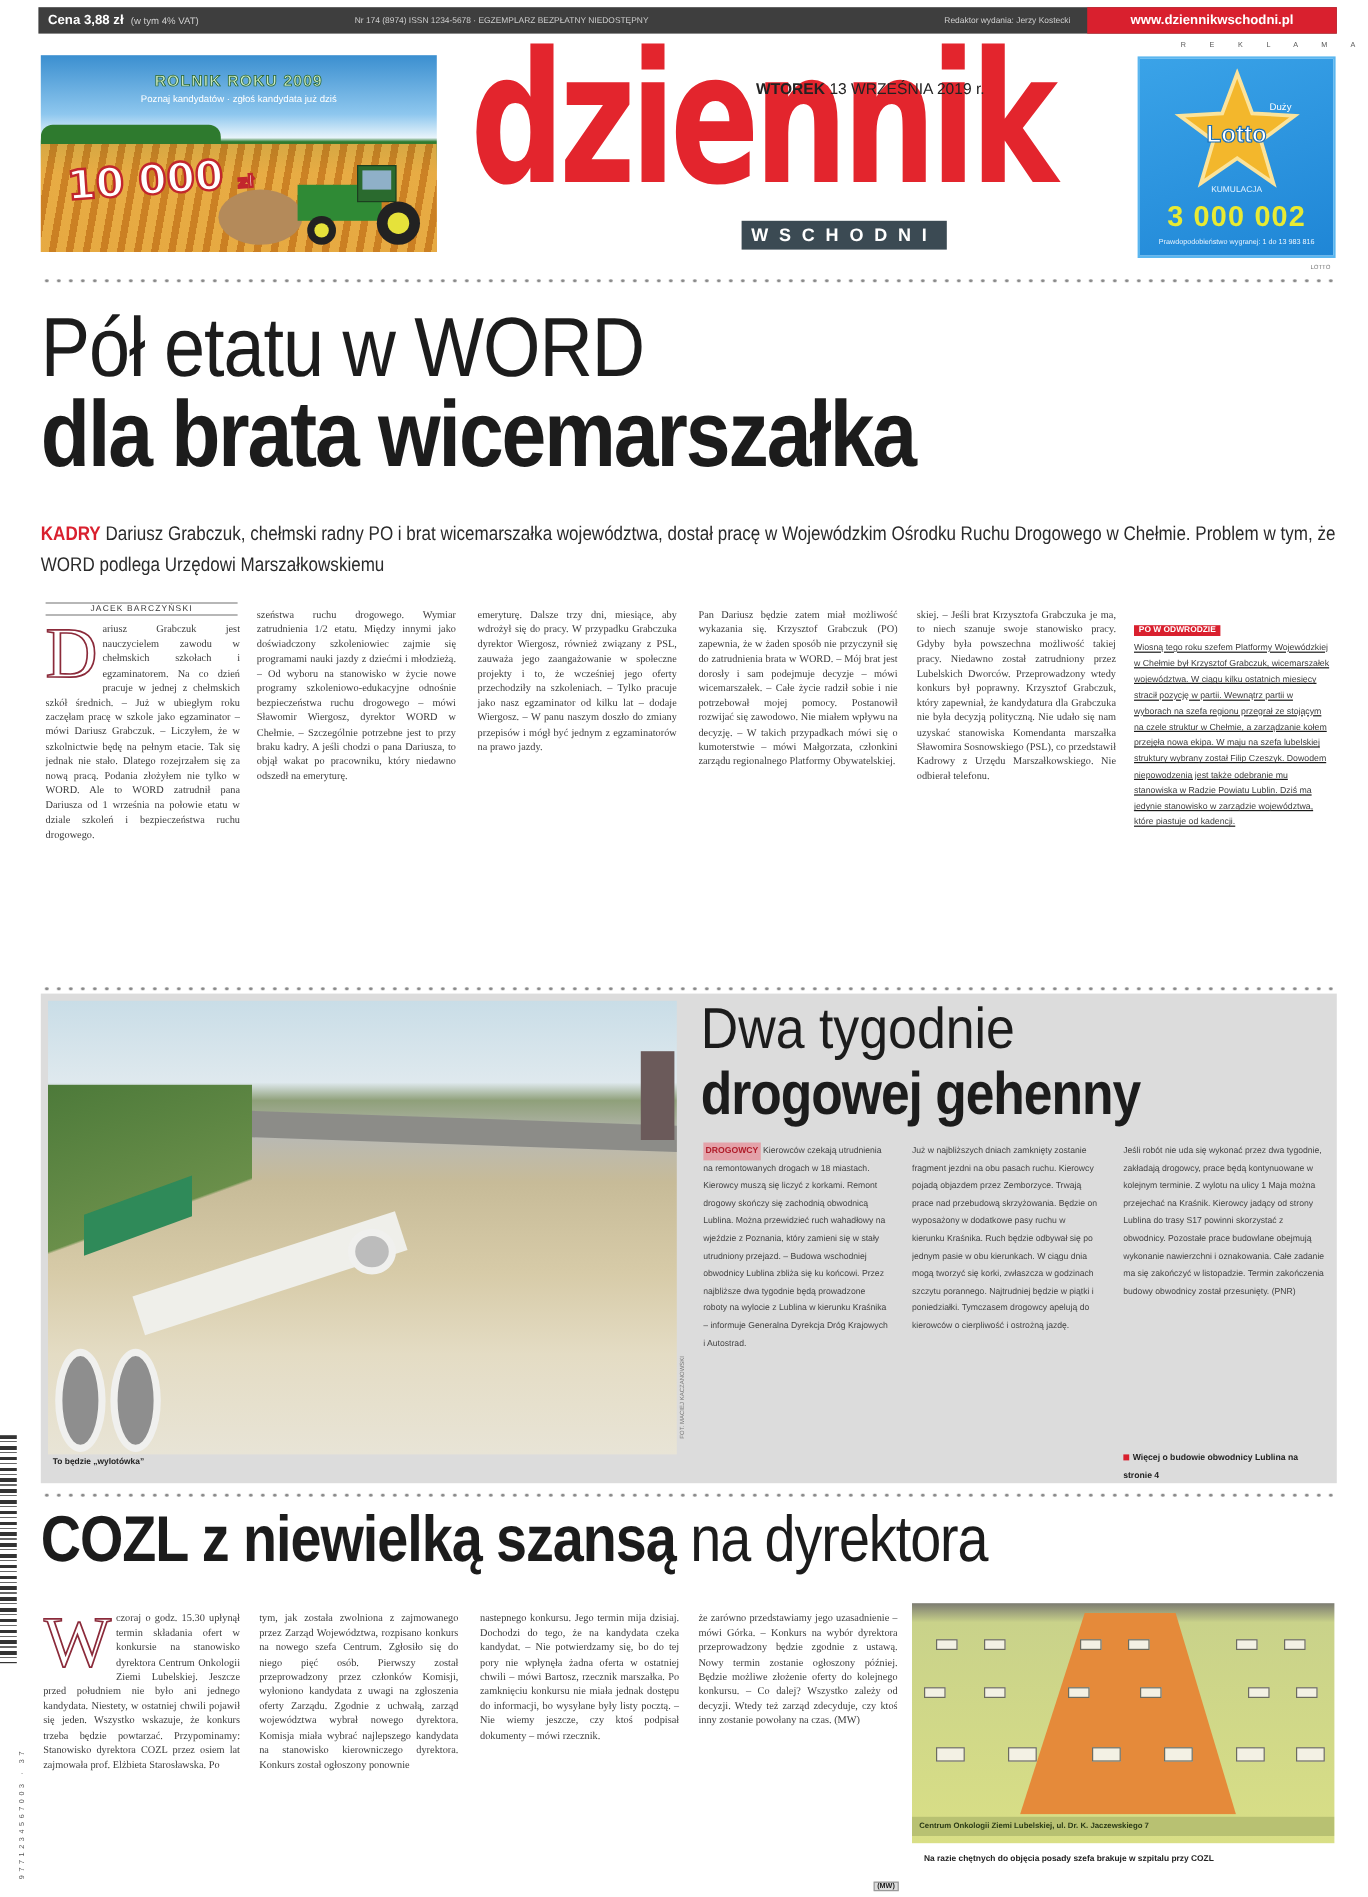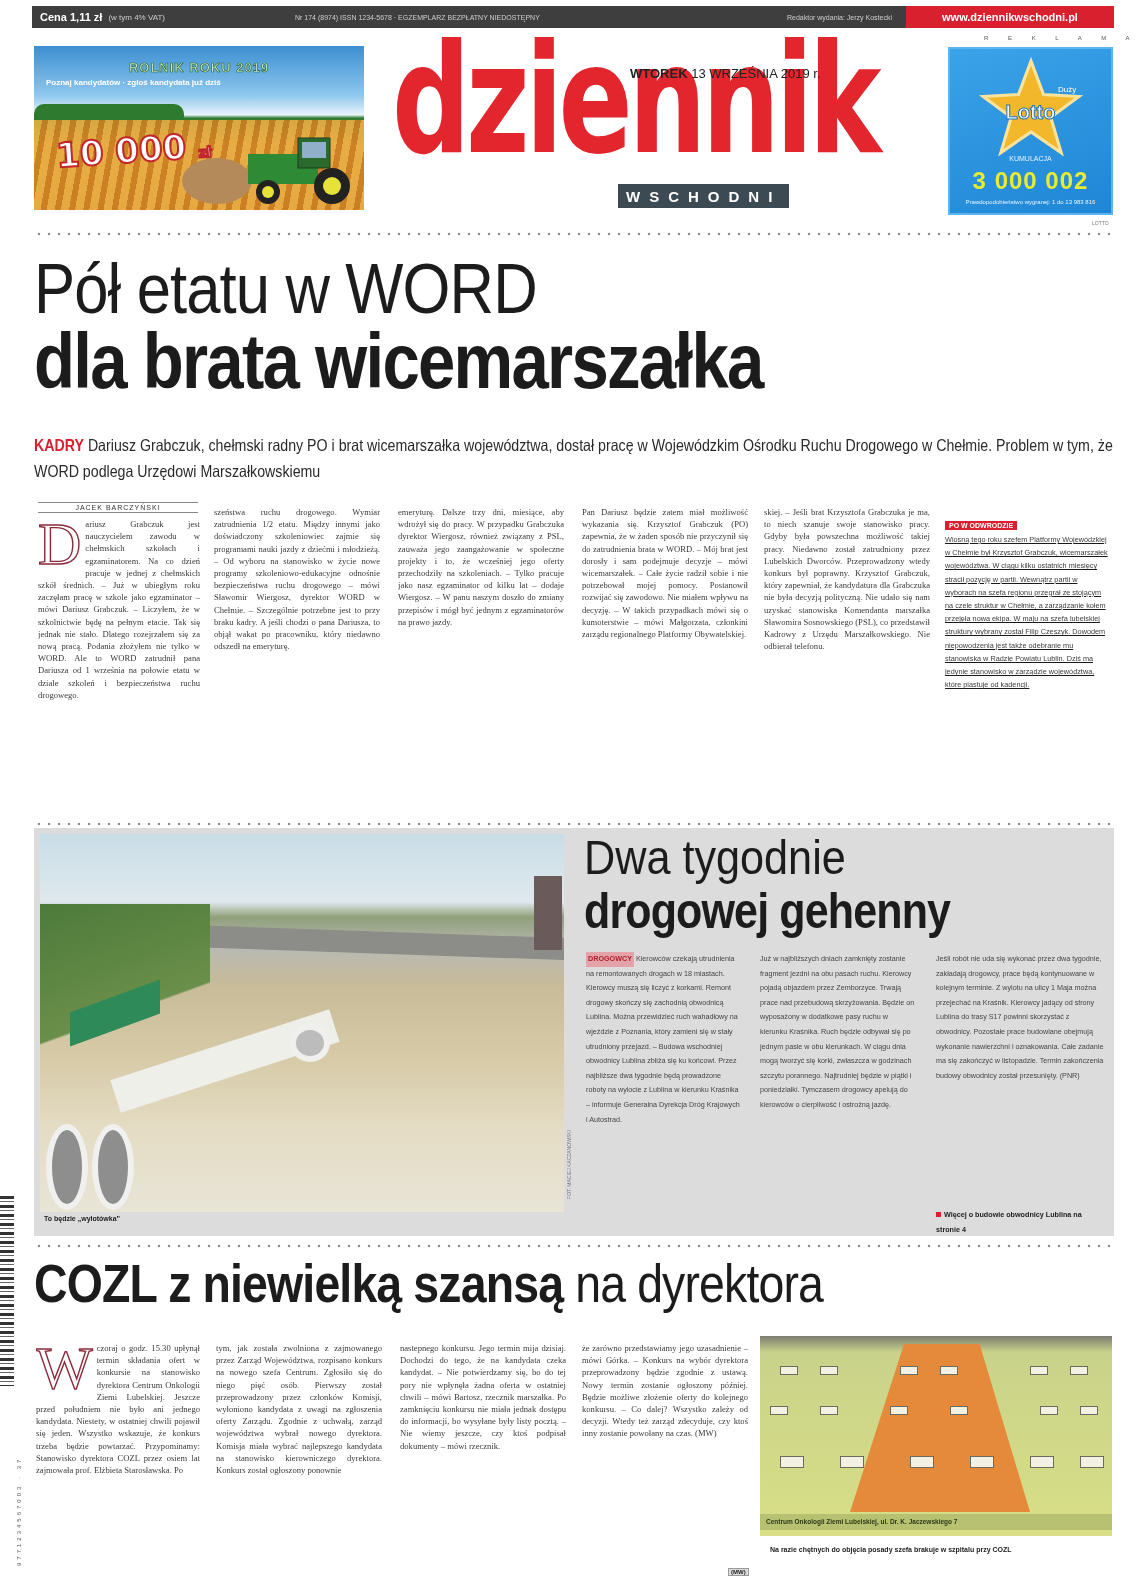--- a/index.html
+++ b/index.html
@@ -12,21 +12,21 @@
   .topbar .issue { color: #cfcfcf; font-size: 7px; margin-left: 130px; white-space: nowrap; }
   .topbar .publisher { color: #cfcfcf; font-size: 7px; margin-left: auto; margin-right: 14px; white-space: nowrap; }
   .topbar .url { background: #d9202e; color: #fff; font-size: 11px; font-weight: bold; height: 22px; width: 208px; display: flex; align-items: center; justify-content: center; }
 
   .ad-left { position: absolute; left: 34px; top: 46px; width: 330px; height: 164px; overflow: hidden;
     background: linear-gradient(180deg, #3b8fd0 0%, #8ec7ee 30%, #e8f4fb 42%, #2d7a2e 44%, #e5a23c 60%, #d98a24 100%); }
   .ad-left .field { position: absolute; left: 0; bottom: 0; width: 100%; height: 90px;
     background: repeating-linear-gradient(100deg, #e8ad45 0 8px, #c97e22 8px 14px); opacity: .9; }
   .ad-left .trees { position: absolute; left: 0; top: 58px; width: 150px; height: 18px; background: #2e7a2e; border-radius: 10px 10px 0 0; }
   .ad-left .title { position: absolute; top: 14px; width: 100%; text-align: center; font-weight: bold; font-size: 13px; color: #c9e8c2; letter-spacing: 1px; -webkit-text-stroke: 0.6px #1f5e2a; }
-  .ad-left .sub { position: absolute; top: 32px; width: 100%; font-size: 8px; font-weight: bold; color: #fff; margin-left: 12px; }
+  .ad-left .sub { position: absolute; top: 32px; width: 100%; text-align: center; font-size: 8px; font-weight: normal; color: #fff; }
   .ad-left .prize { position: absolute; left: 22px; top: 84px; font-size: 34px; font-weight: 900; color: #fff; -webkit-text-stroke: 2px #c2262d; transform: rotate(-4deg); font-family: "DejaVu Sans", sans-serif; }
   .ad-left .prize-unit { font-size: 14px; }
   .ad-left .tractor { position: absolute; right: 6px; bottom: 4px; width: 120px; height: 70px; }
   .ad-left .potato { position: absolute; left: 148px; bottom: 6px; width: 70px; height: 46px; background: #b48a5a; border-radius: 50%; }
 
   .masthead { position: absolute; left: 392px; top: 38px; width: 540px; height: 180px; }
   .masthead .logo { position: absolute; left: 0; top: -14px; font-family: "DejaVu Sans", sans-serif; font-weight: bold; font-size: 152px; letter-spacing: -6px; color: #e3252d; transform: scaleX(0.72); transform-origin: left top; line-height: 1; }
   .masthead .date { position: absolute; left: 238px; top: 28px; font-size: 13px; color: #222; white-space: nowrap; }
   .masthead .date b { font-weight: bold; }
   .masthead .sub { position: absolute; left: 226px; top: 146px; background: #3b4a53; color: #fff; font-weight: bold; font-size: 15px; letter-spacing: 9px; padding: 1px 8px; height: 24px; display: flex; align-items: center; }
@@ -92,41 +92,41 @@
   .sig { display: inline-block; background: #ddd; border: 1px solid #999; font-size: 6px; font-weight: bold; padding: 0 2px; }
 
   .barcode { position: absolute; left: 0; top: 1196px; width: 14px; height: 190px;
     background: repeating-linear-gradient(180deg, #333 0 3px, #fff 3px 5px, #666 5px 6px, #fff 6px 9px); }
   .barcode-digits { position: absolute; left: 16px; top: 1196px; font-size: 6px; color: #555; writing-mode: vertical-rl; transform: rotate(180deg); height: 370px; letter-spacing: 3px; }
 </style>
 </head>
 <body>
 
 <div class="topbar">
-  <span class="price">Cena 1,11 zł</span>
+  <span class="price">Cena 3,88 zł</span>
   <span class="price-note">(w tym 4% VAT)</span>
   <span class="issue">Nr 174 (8974) ISSN 1234-5678 · EGZEMPLARZ BEZPŁATNY NIEDOSTĘPNY</span>
   <span class="publisher">Redaktor wydania: Jerzy Kostecki</span>
   <span class="url">www.dziennikwschodni.pl</span>
 </div>
 
 <div class="ad-left">
   <div class="trees"></div>
   <div class="field"></div>
   <div class="potato"></div>
   <svg class="tractor" viewBox="0 0 120 70">
     <rect x="10" y="18" width="70" height="30" fill="#2f8a35"></rect>
     <rect x="60" y="2" width="32" height="30" fill="#2a6a2e" stroke="#1c3f1f"></rect>
     <rect x="64" y="6" width="24" height="16" fill="#8fb0c8"></rect>
     <circle cx="94" cy="50" r="18" fill="#222"></circle>
       <circle cx="94" cy="50" r="9" fill="#e6e23a"></circle>
     <circle cx="30" cy="56" r="12" fill="#222"></circle>
       <circle cx="30" cy="56" r="6" fill="#e6e23a"></circle>
   </svg>
-  <div class="title">ROLNIK ROKU 2019</div>
+  <div class="title">ROLNIK ROKU 2009</div>
   <div class="sub">Poznaj kandydatów · zgłoś kandydata już dziś</div>
   <div class="prize">
     <span>10 000</span>
     <span class="prize-unit">zł</span>
   </div>
 </div>
 
 <div class="masthead">
   <div class="logo">dziennik</div>
   <div class="date">

